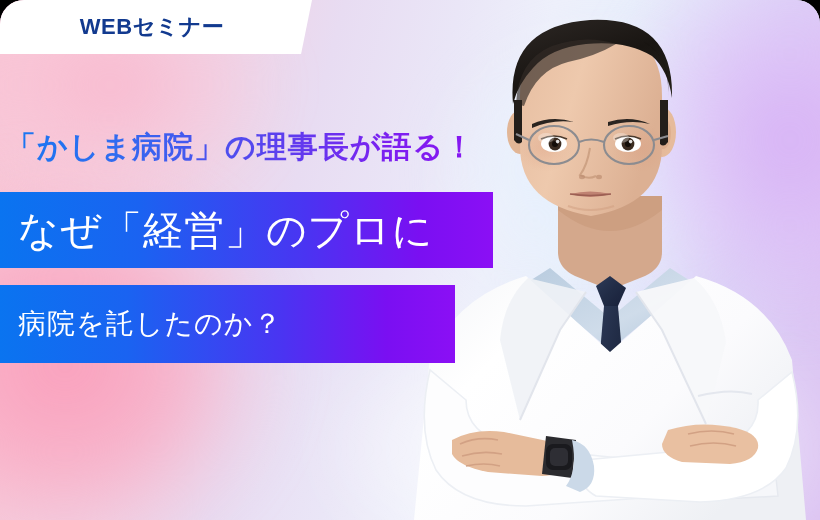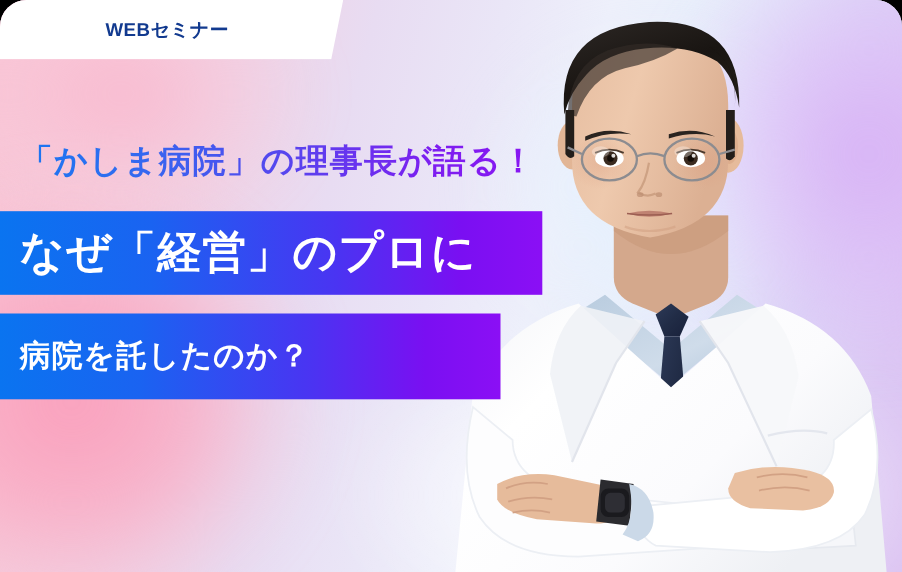--- a/index.html
+++ b/index.html
@@ -106,38 +106,38 @@
     height: 54px;
     background: #ffffff;
     clip-path: polygon(0 0, 100% 0, 96.5% 100%, 0 100%);
     border-top-left-radius: 24px;
     display: flex;
     align-items: center;
     justify-content: center;
     z-index: 6;
   }
   .badge-label {
-    font-size: 17px;
+    font-size: 22px;
     font-weight: 700;
     color: #123a8f;
     letter-spacing: 0.5px;
     padding-right: 8px;
     line-height: 1;
     white-space: nowrap;
   }
 
   
   .headline {
     position: absolute;
     left: 0;
     top: 124px;
     z-index: 5;
   }
   .line-lead {
-    padding-left: 18px;
+    padding-left: 6px;
     font-size: 30px;
     font-weight: 700;
     line-height: 46px;
     letter-spacing: 1px;
     white-space: nowrap;
     background: linear-gradient(90deg, #1578f2 0%, #2f6df0 22%, #5a42ee 55%, #7d1ef0 80%, #8a15f2 100%);
     -webkit-background-clip: text;
     background-clip: text;
     color: transparent;
     -webkit-text-fill-color: transparent;
@@ -148,21 +148,21 @@
     display: flex;
     align-items: center;
     background: linear-gradient(90deg, #0a74f0 0%, #1a63f1 28%, #4a34f2 62%, #7a0ff2 85%, #8b0ff5 100%);
   }
   .band-1 { width: 493px; }
   .band-2 { margin-top: 17px; height: 78px; width: 455px; }
   .band-text {
     padding-left: 18px;
     color: #ffffff;
     font-size: 40px;
-    font-weight: 700;
+    font-weight: 400;
     line-height: 1;
     letter-spacing: 1px;
     white-space: nowrap;
   }
   .band-2 .band-text { font-size: 28px; }
 </style>
 </head>
 <body>
 
 <div id="banner">

